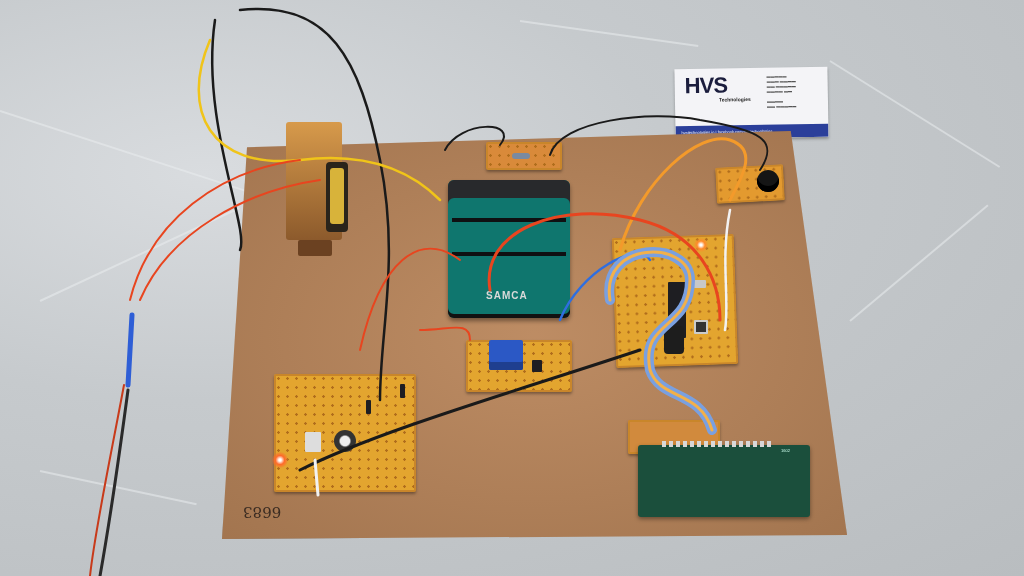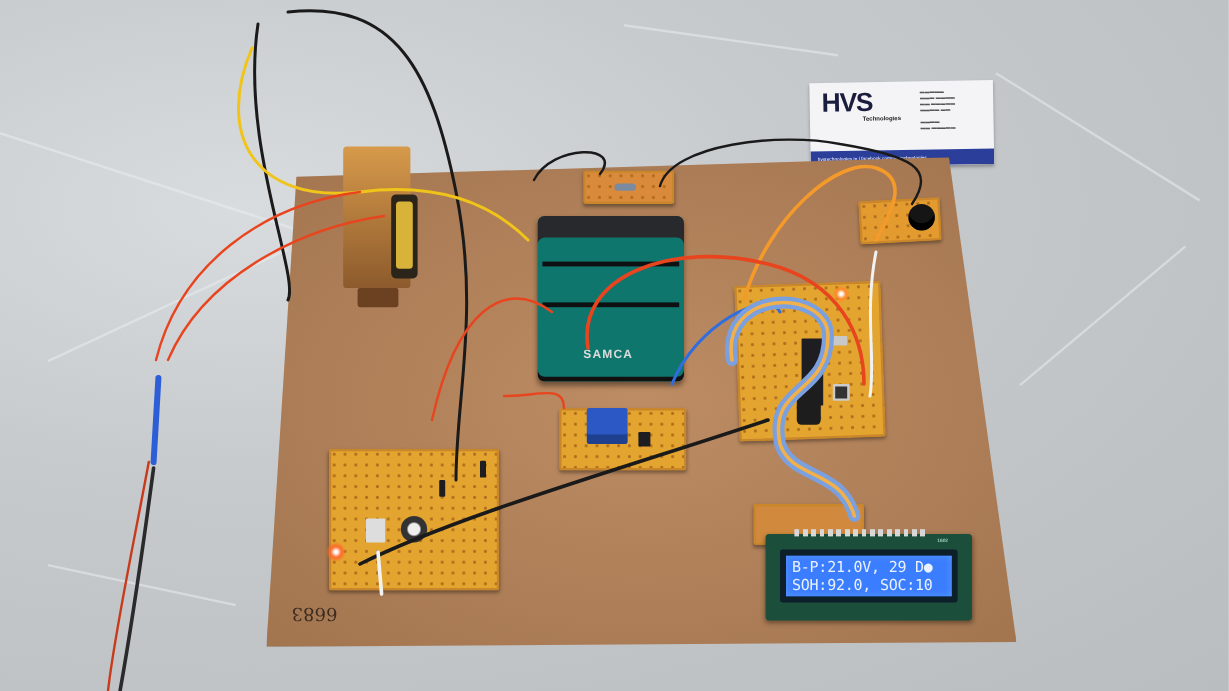--- a/index.html
+++ b/index.html
@@ -106,26 +106,20 @@
 <div class="ic" style="left:668px;top:282px;width:18px;height:56px;"></div>
 <div class="ic" style="left:690px;top:280px;width:16px;height:8px;background:#c8c8c8;"></div>
 <div class="cap" style="left:664px;top:326px;width:20px;height:28px;border-radius:4px;background:#1d1d1d;"></div>
 <div class="ic" style="left:694px;top:320px;width:10px;height:10px;background:#333;border:2px solid #ccc;"></div>
 <div class="led" style="left:694px;top:238px;width:14px;height:14px;background:radial-gradient(#fff 10%,#ff8a2a 40%,rgba(255,120,30,0) 75%);"></div>
 
 <div class="pcb" style="left:628px;top:420px;width:92px;height:34px;background:#d18a3d;"></div>
 <div class="lcd-frame">
   <div class="lcd-pins"></div>
   <div class="lcd-model">1602</div>
-  <div class="lcd-bezel">
-    <div class="lcd-screen">
-      <div class="lcd-line">B-P:21.0V, 29 D●</div>
-      <div class="lcd-line">SOH:92.0, SOC:10</div>
-    </div>
-  </div>
 </div>
 
 <svg class="wire" width="1024" height="576" style="left:0;top:0;">
   <path d="M215 20 C 200 120, 250 230, 240 250" stroke="#1a1a1a" stroke-width="2.5"></path>
   <path d="M240 10 C 330 0, 360 60, 380 160 C 400 260, 380 330, 380 400" stroke="#1a1a1a" stroke-width="2.5"></path>
   <path d="M210 40 C 180 110, 210 170, 300 160 C 380 150, 420 180, 440 200" stroke="#f0c419" stroke-width="2.5"></path>
   <path d="M130 300 C 150 220, 220 170, 300 160" stroke="#e8451f" stroke-width="2"></path>
   <path d="M140 300 C 170 230, 250 190, 320 180" stroke="#e8451f" stroke-width="2"></path>
   <path d="M132 315 L 128 385" stroke="#2e5ed6" stroke-width="5"></path>
   <path d="M128 390 C 120 450, 110 520, 100 576" stroke="#2a2a2a" stroke-width="3"></path>

